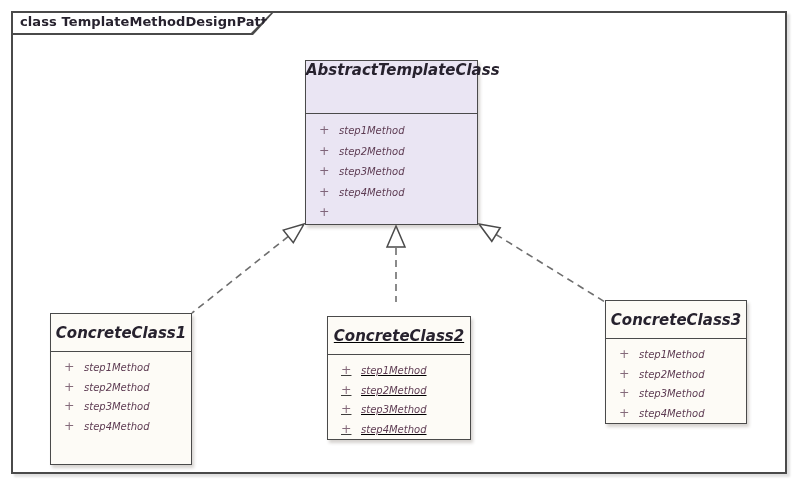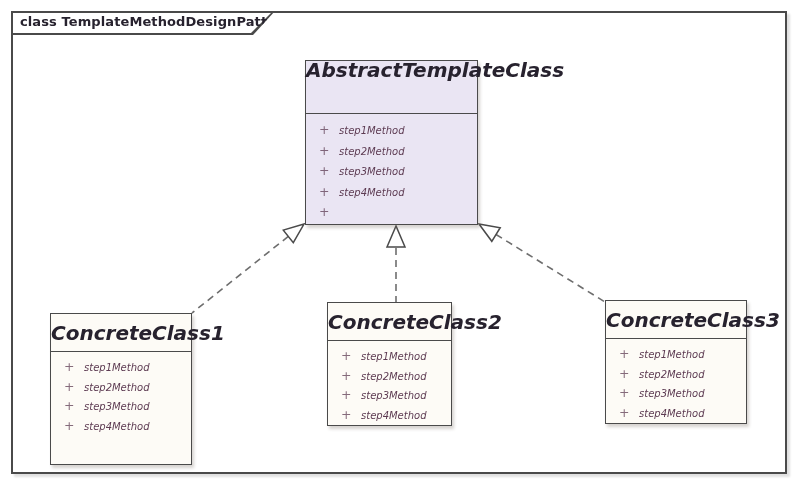--- a/index.html
+++ b/index.html
@@ -39,21 +39,21 @@
   .concrete-box{background:var(--class-fill,#fdfbf6);}
   .class-header{
     border-bottom:1.5px solid var(--border,#4a4a4a);
     text-align:center;box-sizing:border-box;
   }
   .stereotype{
     font-style:italic;font-size:12px;color:var(--method-text,#5d3b52);
     padding-top:9px;line-height:16px;
   }
   .class-name{
-    font-style:italic;font-weight:bold;font-size:20px;
+    font-style:italic;font-weight:bold;font-size:15px;
     color:var(--title-text,#27222e);line-height:19px;
   }
   .concrete-box .class-name{padding-top:10px;line-height:18px;}
   .interface-box .class-header{height:53px;}
   .concrete-box .class-header{height:38px;}
   .class-methods{padding-top:6px;}
   .method-row{display:flex;align-items:baseline;line-height:19.5px;}
   .concrete-box .method-row{line-height:18.5px;}
   .vis{
     font-size:12.5px;color:var(--method-text,#5d3b52);opacity:.75;
@@ -142,21 +142,21 @@
         <span class="vis">+</span>
         <span class="mname">step3Method</span>
       </div>
       <div class="method-row">
         <span class="vis">+</span>
         <span class="mname">step4Method</span>
       </div>
     </div>
   </div>
 
-  <div class="uml-class concrete-box" style="left:327px;top:302px;width:125px;height:124px;">
+  <div class="uml-class concrete-box" style="left:327px;top:316px;width:144px;height:124px;text-decoration:underline;">
     <div class="class-header">
       <div class="class-name">ConcreteClass2</div>
     </div>
     <div class="class-methods">
       <div class="method-row">
         <span class="vis">+</span>
         <span class="mname">step1Method</span>
       </div>
       <div class="method-row">
         <span class="vis">+</span>

